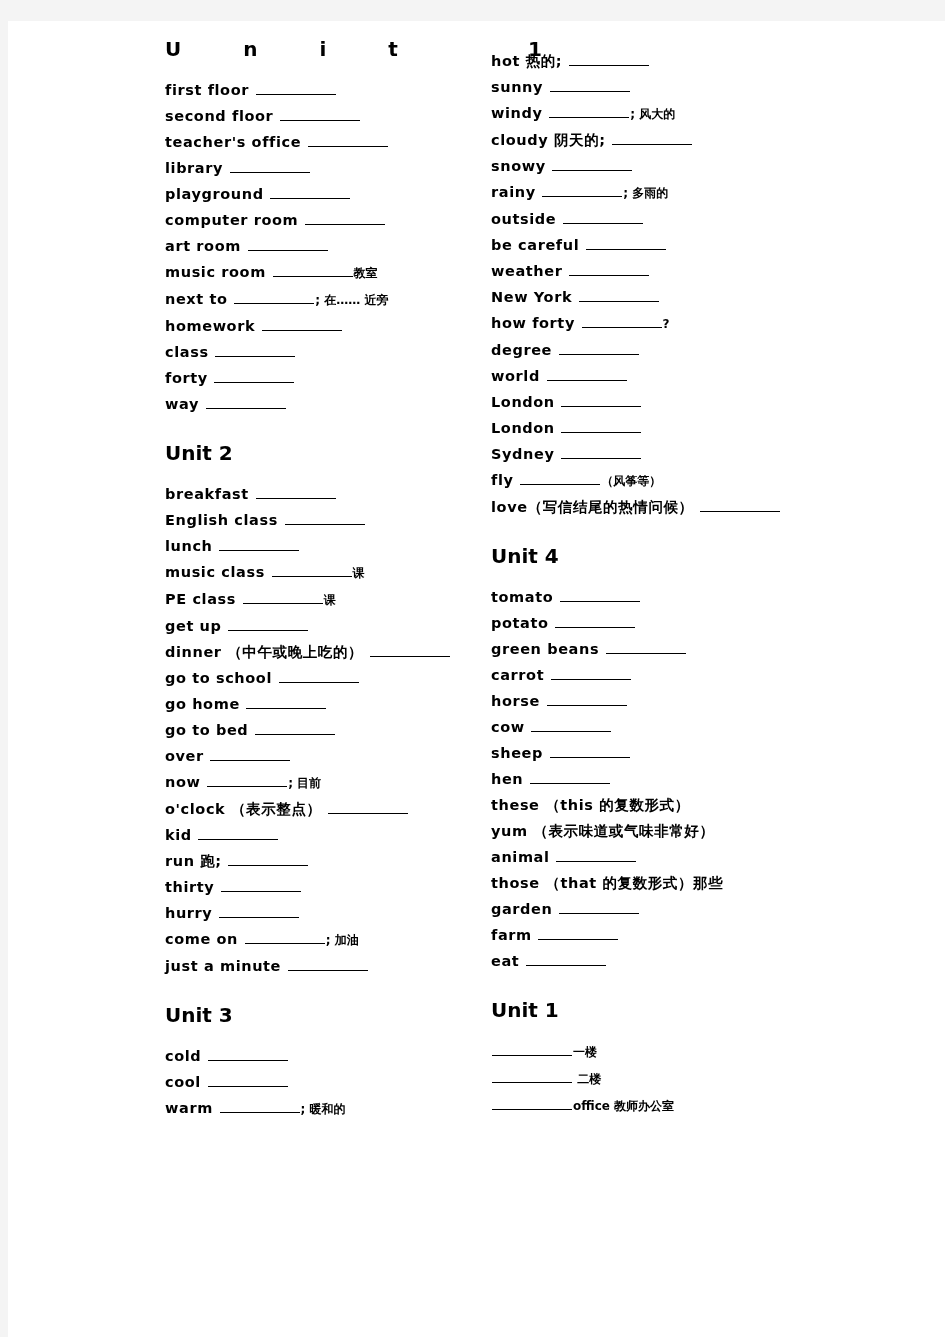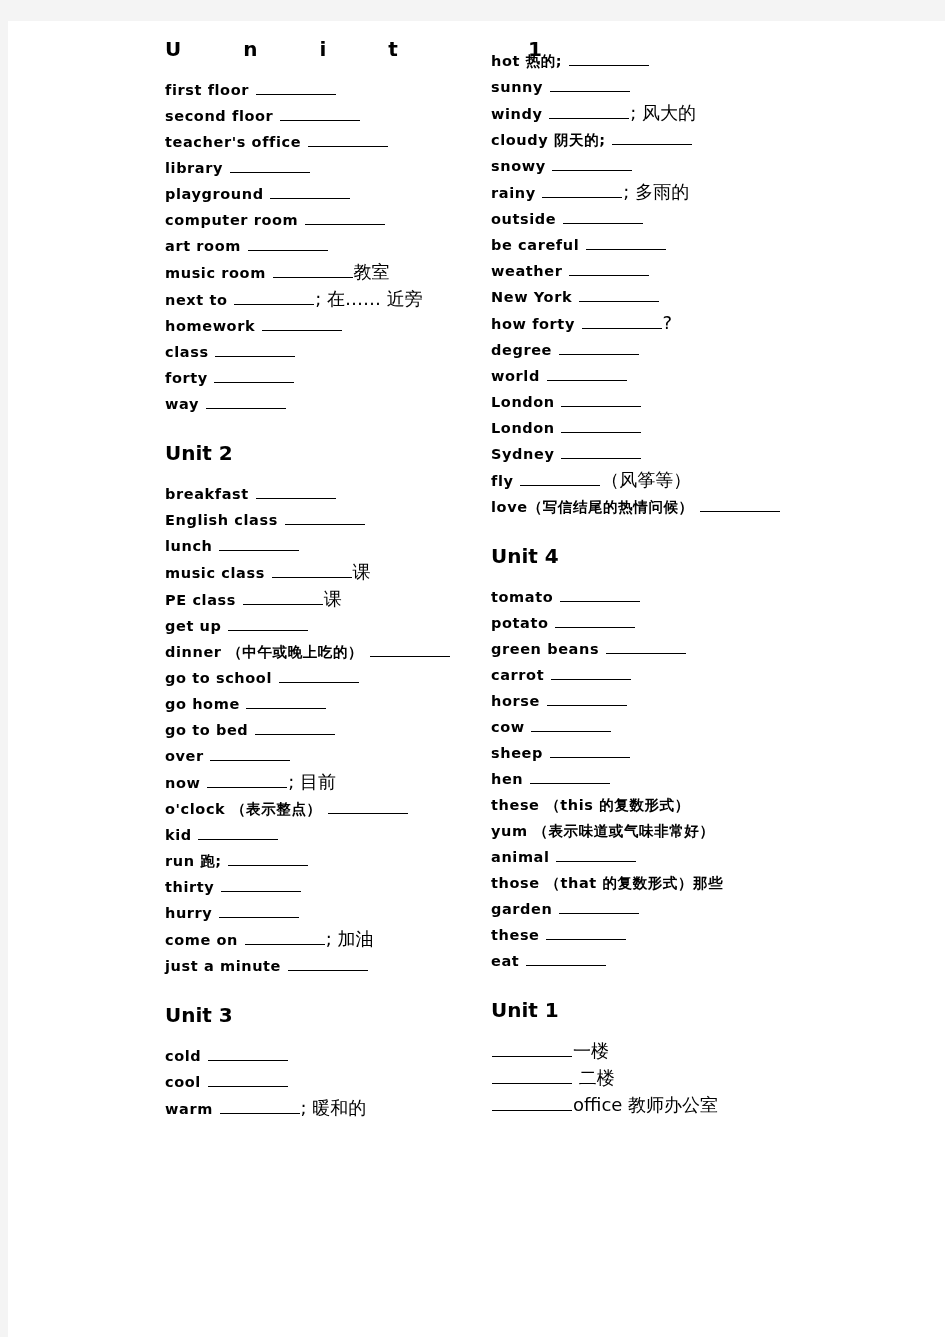--- a/index.html
+++ b/index.html
@@ -58,23 +58,23 @@
     font-family: "DejaVu Sans", sans-serif;
     font-weight: bold;
     font-size: 14.5px;
     line-height: 26px;
     color: #000;
     white-space: nowrap;
     letter-spacing: 0.6px;
   }
   .entry .cn {
     font-family: "DejaVu Sans", sans-serif;
-    font-weight: normal;
+    font-weight: bold;
     letter-spacing: 0;
-    font-size: 18px;
+    font-size: 12px;
   }
   .blank {
     display: inline-block;
     border-bottom: 1.6px solid #000;
     height: 0.85em;
     vertical-align: baseline;
     margin: 0 1px;
   }
   .b-md  { width: 80px; }
   .gap-top-md { height: 18px; }
@@ -159,21 +159,21 @@
         <div class="entry"><span>carrot</span> <span class="blank b-md"></span></div>
         <div class="entry"><span>horse</span> <span class="blank b-md"></span></div>
         <div class="entry"><span>cow</span> <span class="blank b-md"></span></div>
         <div class="entry"><span>sheep</span> <span class="blank b-md"></span></div>
         <div class="entry"><span>hen</span> <span class="blank b-md"></span></div>
         <div class="entry"><span>these （this 的复数形式）</span> </div>
         <div class="entry"><span>yum （表示味道或气味非常好）</span> </div>
         <div class="entry"><span>animal</span> <span class="blank b-md"></span></div>
         <div class="entry"><span>those （that 的复数形式）那些</span> </div>
         <div class="entry"><span>garden</span> <span class="blank b-md"></span></div>
-        <div class="entry"><span>these</span> <span class="blank b-md"></span></div>
+        <div class="entry"><span>farm</span> <span class="blank b-md"></span></div>
         <div class="entry"><span>eat</span> <span class="blank b-md"></span></div>
         <div class="gap-top-lg"></div>
         <div class="unit-head">Unit 1</div>
         <div class="gap-top-md"></div>
         <div class="entry"><span class="blank b-md"></span><span class="cn">一楼</span></div>
         <div class="entry"><span class="blank b-md"></span><span class="cn"> 二楼</span></div>
         <div class="entry"><span class="blank b-md"></span><span class="cn">office 教师办公室</span></div>
       </div>
   </div>
 </div>

